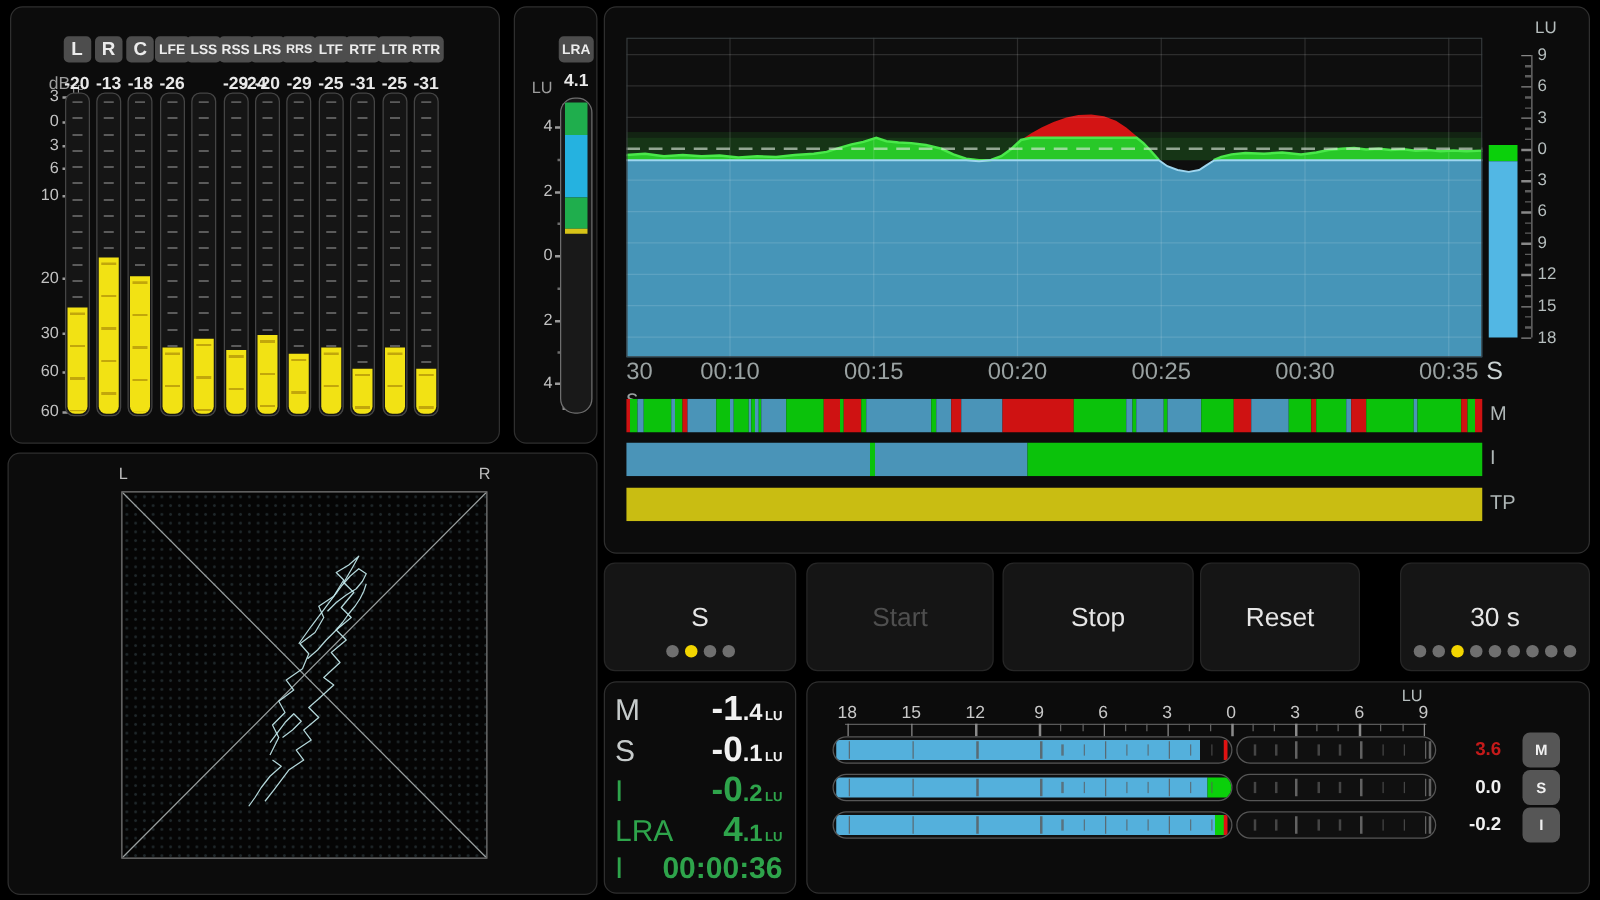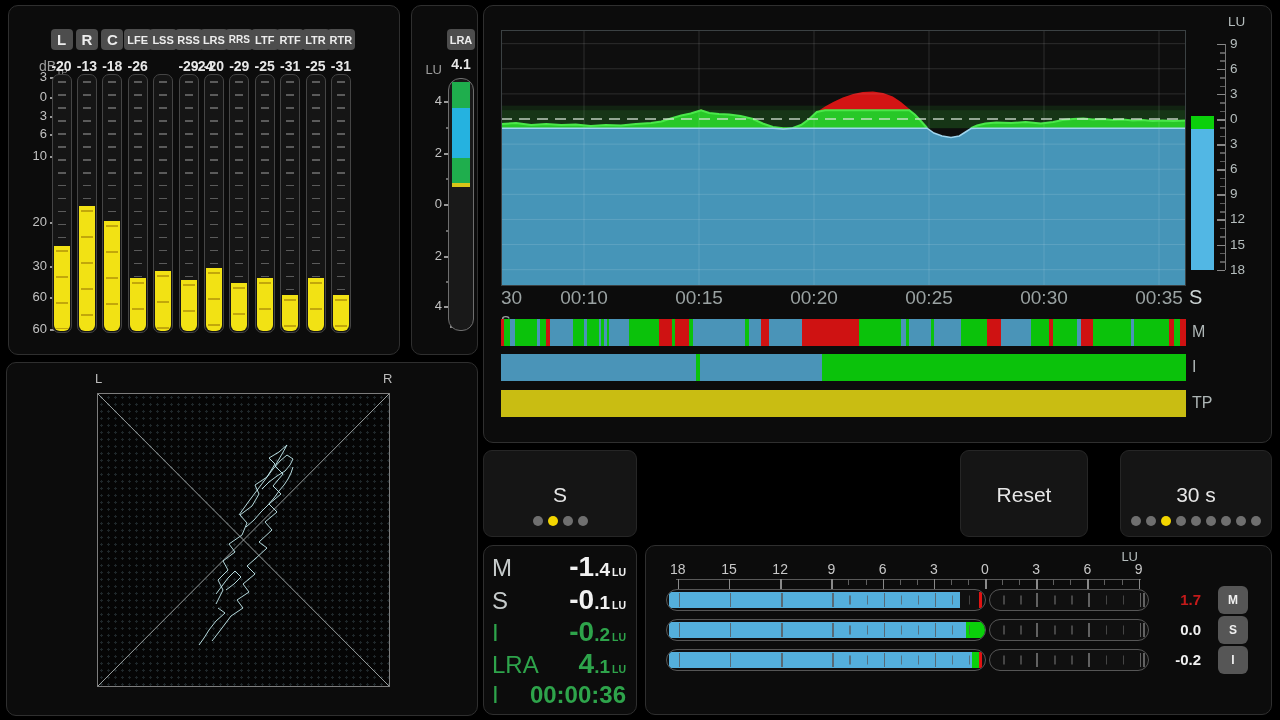--- a/index.html
+++ b/index.html
@@ -353,20 +353,26 @@
   <div class="a" id="buttons-row" style="position: absolute; left: 0px; top: 450px; width: 1280px; height: 87px;">
       <div class="btn" style="left: 483px; top: 0px; width: 154px; height: 87px;">
         <div class="lbl">S</div>
         <div class="dots">
           <span class="dot"></span>
           <span class="dot" style="background: rgb(242, 213, 0);"></span>
           <span class="dot"></span>
           <span class="dot"></span>
         </div>
       </div>
+      <div class="btn" style="left: 645px; top: 0px; width: 150px; height: 87px;">
+        <div class="lbl" style="color: rgb(79, 79, 79);">Start</div>
+      </div>
+      <div class="btn" style="left: 802px; top: 0px; width: 153px; height: 87px;">
+        <div class="lbl">Stop</div>
+      </div>
       <div class="btn" style="left: 960px; top: 0px; width: 128px; height: 87px;">
         <div class="lbl">Reset</div>
       </div>
       <div class="btn" style="left: 1120px; top: 0px; width: 152px; height: 87px;">
         <div class="lbl">30 s</div>
         <div class="dots">
           <span class="dot"></span>
           <span class="dot"></span>
           <span class="dot" style="background: rgb(242, 213, 0);"></span>
           <span class="dot"></span>
@@ -461,21 +467,21 @@
           <div class="ptick" style="left: 98.4px; height: 14px; background: rgba(200, 200, 200, 0.45);"></div>
           <div class="ptick" style="left: 149.6px; height: 14px; background: rgba(200, 200, 200, 0.45);"></div>
           <div class="ptick" style="left: 153px; height: 14px; background: rgba(200, 200, 200, 0.45);"></div>
           <div class="ptick" style="left: 13.1px; height: 9px; background: rgba(170, 170, 170, 0.35);"></div>
           <div class="ptick" style="left: 30.1px; height: 9px; background: rgba(170, 170, 170, 0.35);"></div>
           <div class="ptick" style="left: 64.3px; height: 9px; background: rgba(170, 170, 170, 0.35);"></div>
           <div class="ptick" style="left: 81.4px; height: 9px; background: rgba(170, 170, 170, 0.35);"></div>
           <div class="ptick" style="left: 115.5px; height: 9px; background: rgba(170, 170, 170, 0.35);"></div>
           <div class="ptick" style="left: 132.6px; height: 9px; background: rgba(170, 170, 170, 0.35);"></div>
         </div>
-        <div class="row-val" style="left: 495px; top: 45px; color: rgb(196, 26, 26);">1.7</div>
+        <div class="row-val" style="left: 495px; top: 45px; color: rgb(196, 26, 26);">3.6</div>
         <div class="row-badge" style="left: 572px; top: 40px;">M</div>
         <div class="pill" style="left: 20px; top: 73px; width: 320px;">
           <div class="fill" style="left: 2px; width: 297.04px; background: rgb(84, 176, 220);"></div>
           <div class="fill" style="left: 299.04px; width: 18.96px; background: rgb(11, 208, 11);"></div>
           <div class="ptick" style="left: 11.7px; height: 14px; background: rgba(90, 90, 90, 0.8);"></div>
           <div class="ptick" style="left: 62.9px; height: 14px; background: rgba(90, 90, 90, 0.8);"></div>
           <div class="ptick" style="left: 114.1px; height: 14px; background: rgba(90, 90, 90, 0.8);"></div>
           <div class="ptick" style="left: 165.3px; height: 14px; background: rgba(90, 90, 90, 0.8);"></div>
           <div class="ptick" style="left: 216.5px; height: 14px; background: rgba(90, 90, 90, 0.8);"></div>
           <div class="ptick" style="left: 267.8px; height: 14px; background: rgba(90, 90, 90, 0.8);"></div>

